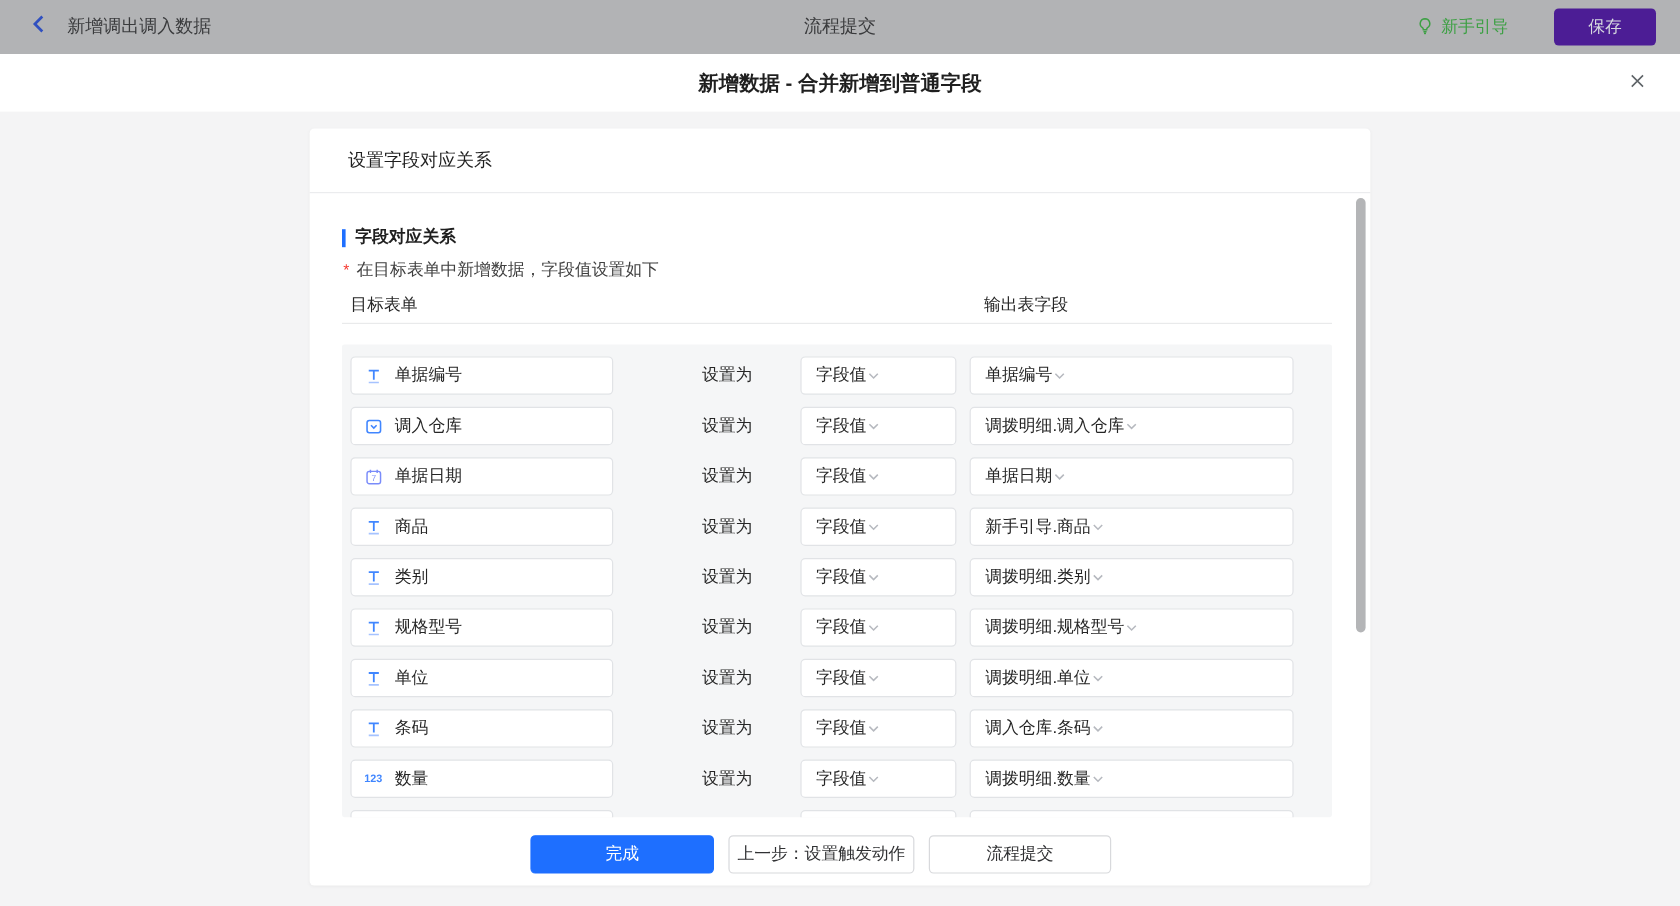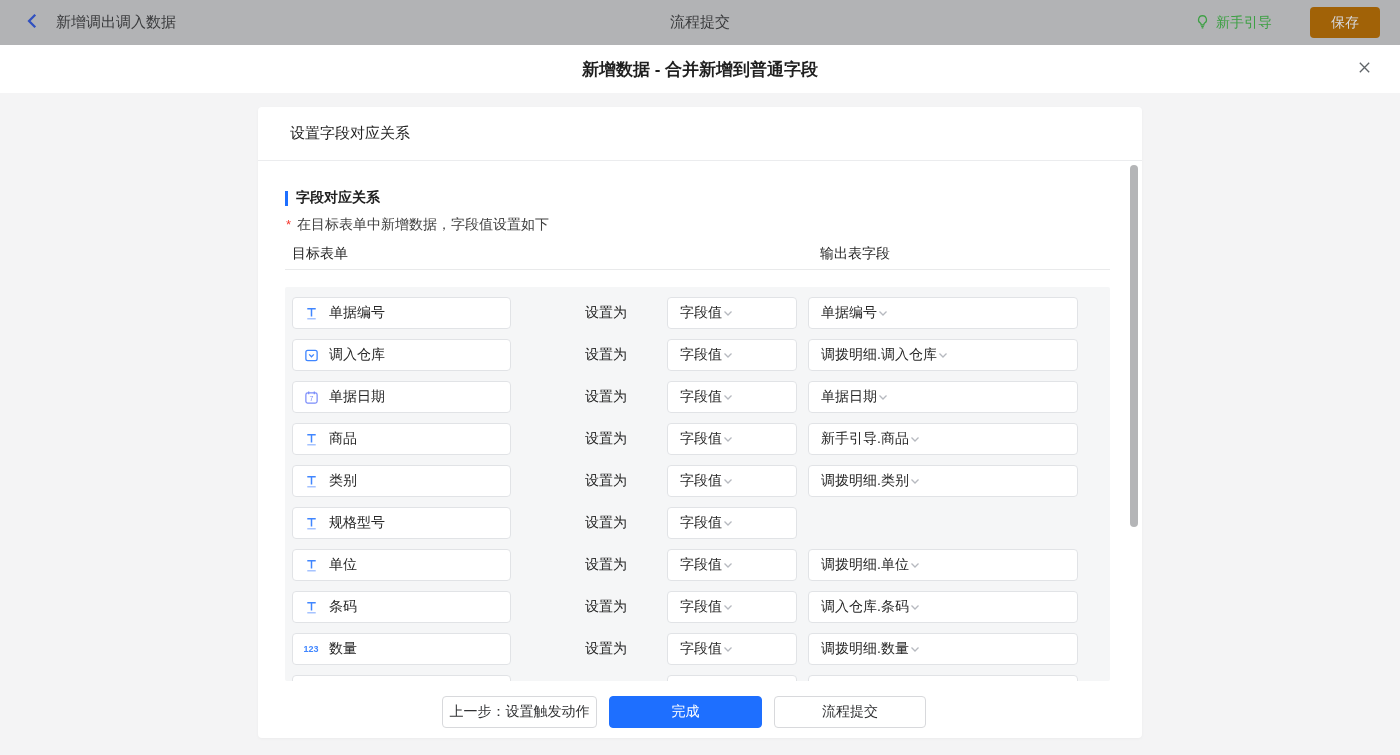--- a/index.html
+++ b/index.html
@@ -10,21 +10,21 @@
   .topbar { height:45px; background:#b2b3b5; display:flex; align-items:center;
     padding:0 20px 0 24px; position:relative; }
   .tb-left { display:flex; align-items:center; gap:14px; }
   .tb-back { display:flex; align-items:center; cursor:pointer; }
   .tb-title { font-size:15px; color:#3a3b3d; }
   .tb-center { position:absolute; left:0; right:0; text-align:center;
     font-size:15px; color:#3a3b3d; pointer-events:none; }
   .tb-right { margin-left:auto; display:flex; align-items:center; gap:38px; z-index:1; }
   .tb-guide { display:flex; align-items:center; gap:6px; color:#3da044;
     font-size:14px; cursor:pointer; }
-  .tb-save { width:70px; height:31px; background:#a16207; color:#d6d9df;
+  .tb-save { width:85px; height:31px; background:#4c1d95; color:#d6d9df;
     border:none; border-radius:4px; font-size:14px; cursor:pointer;
     font-family:inherit; }
 
   
   .modal-header { height:48px; background:#ffffff; position:relative;
     display:flex; align-items:center; justify-content:center; }
   .modal-title { font-size:17px; font-weight:700; color:#1f1f1f; }
   .modal-close { position:absolute; right:24px; top:50%; transform:translateY(-50%);
     width:24px; height:24px; display:flex; align-items:center; justify-content:center;
     cursor:pointer; background:none; border:none; }
@@ -314,20 +314,28 @@
     </div>
     <span class="set-as">设置为</span>
     <div class="dd dd1">
       <span class="dd-label">字段值</span>
       <span class="dd-caret">
         <svg width="12" height="12" viewBox="0 0 12 12" fill="none">
           <path d="M2.5 4.5L6 8l3.5-3.5" stroke="#b6b9bf" stroke-width="1.3"></path>
         </svg>
       </span>
     </div>
+    <div class="dd dd2">
+      <span class="dd-label">调拨明细.规格型号</span>
+      <span class="dd-caret">
+        <svg width="12" height="12" viewBox="0 0 12 12" fill="none">
+          <path d="M2.5 4.5L6 8l3.5-3.5" stroke="#b6b9bf" stroke-width="1.3"></path>
+        </svg>
+      </span>
+    </div>
   </div>
 
   <div class="map-row">
     <div class="f-box">
       <span class="f-icon">
               <svg width="15" height="15" viewBox="0 0 16 16" fill="none">
                 <path d="M3.5 3h9M8 3v8.2" stroke="#4086ff" stroke-width="1.6"></path>
                 <path d="M3.5 13.6h9" stroke="#a6c3ff" stroke-width="1.5"></path>
               </svg>
             </span>
@@ -420,19 +428,19 @@
     <div class="dd dd2">
       <span class="dd-label"></span>
 
     </div>
   </div>
 </div>
 
     <div class="scroll-thumb"></div>
 
     <div class="footer">
+      <button class="btn btn-primary btn-done">完成</button>
       <button class="btn btn-outline btn-prev">上一步：设置触发动作</button>
-      <button class="btn btn-primary btn-done">完成</button>
       <button class="btn btn-outline btn-other">流程提交</button>
     </div>
 
   </div>
 </div>
 
 </body></html>

